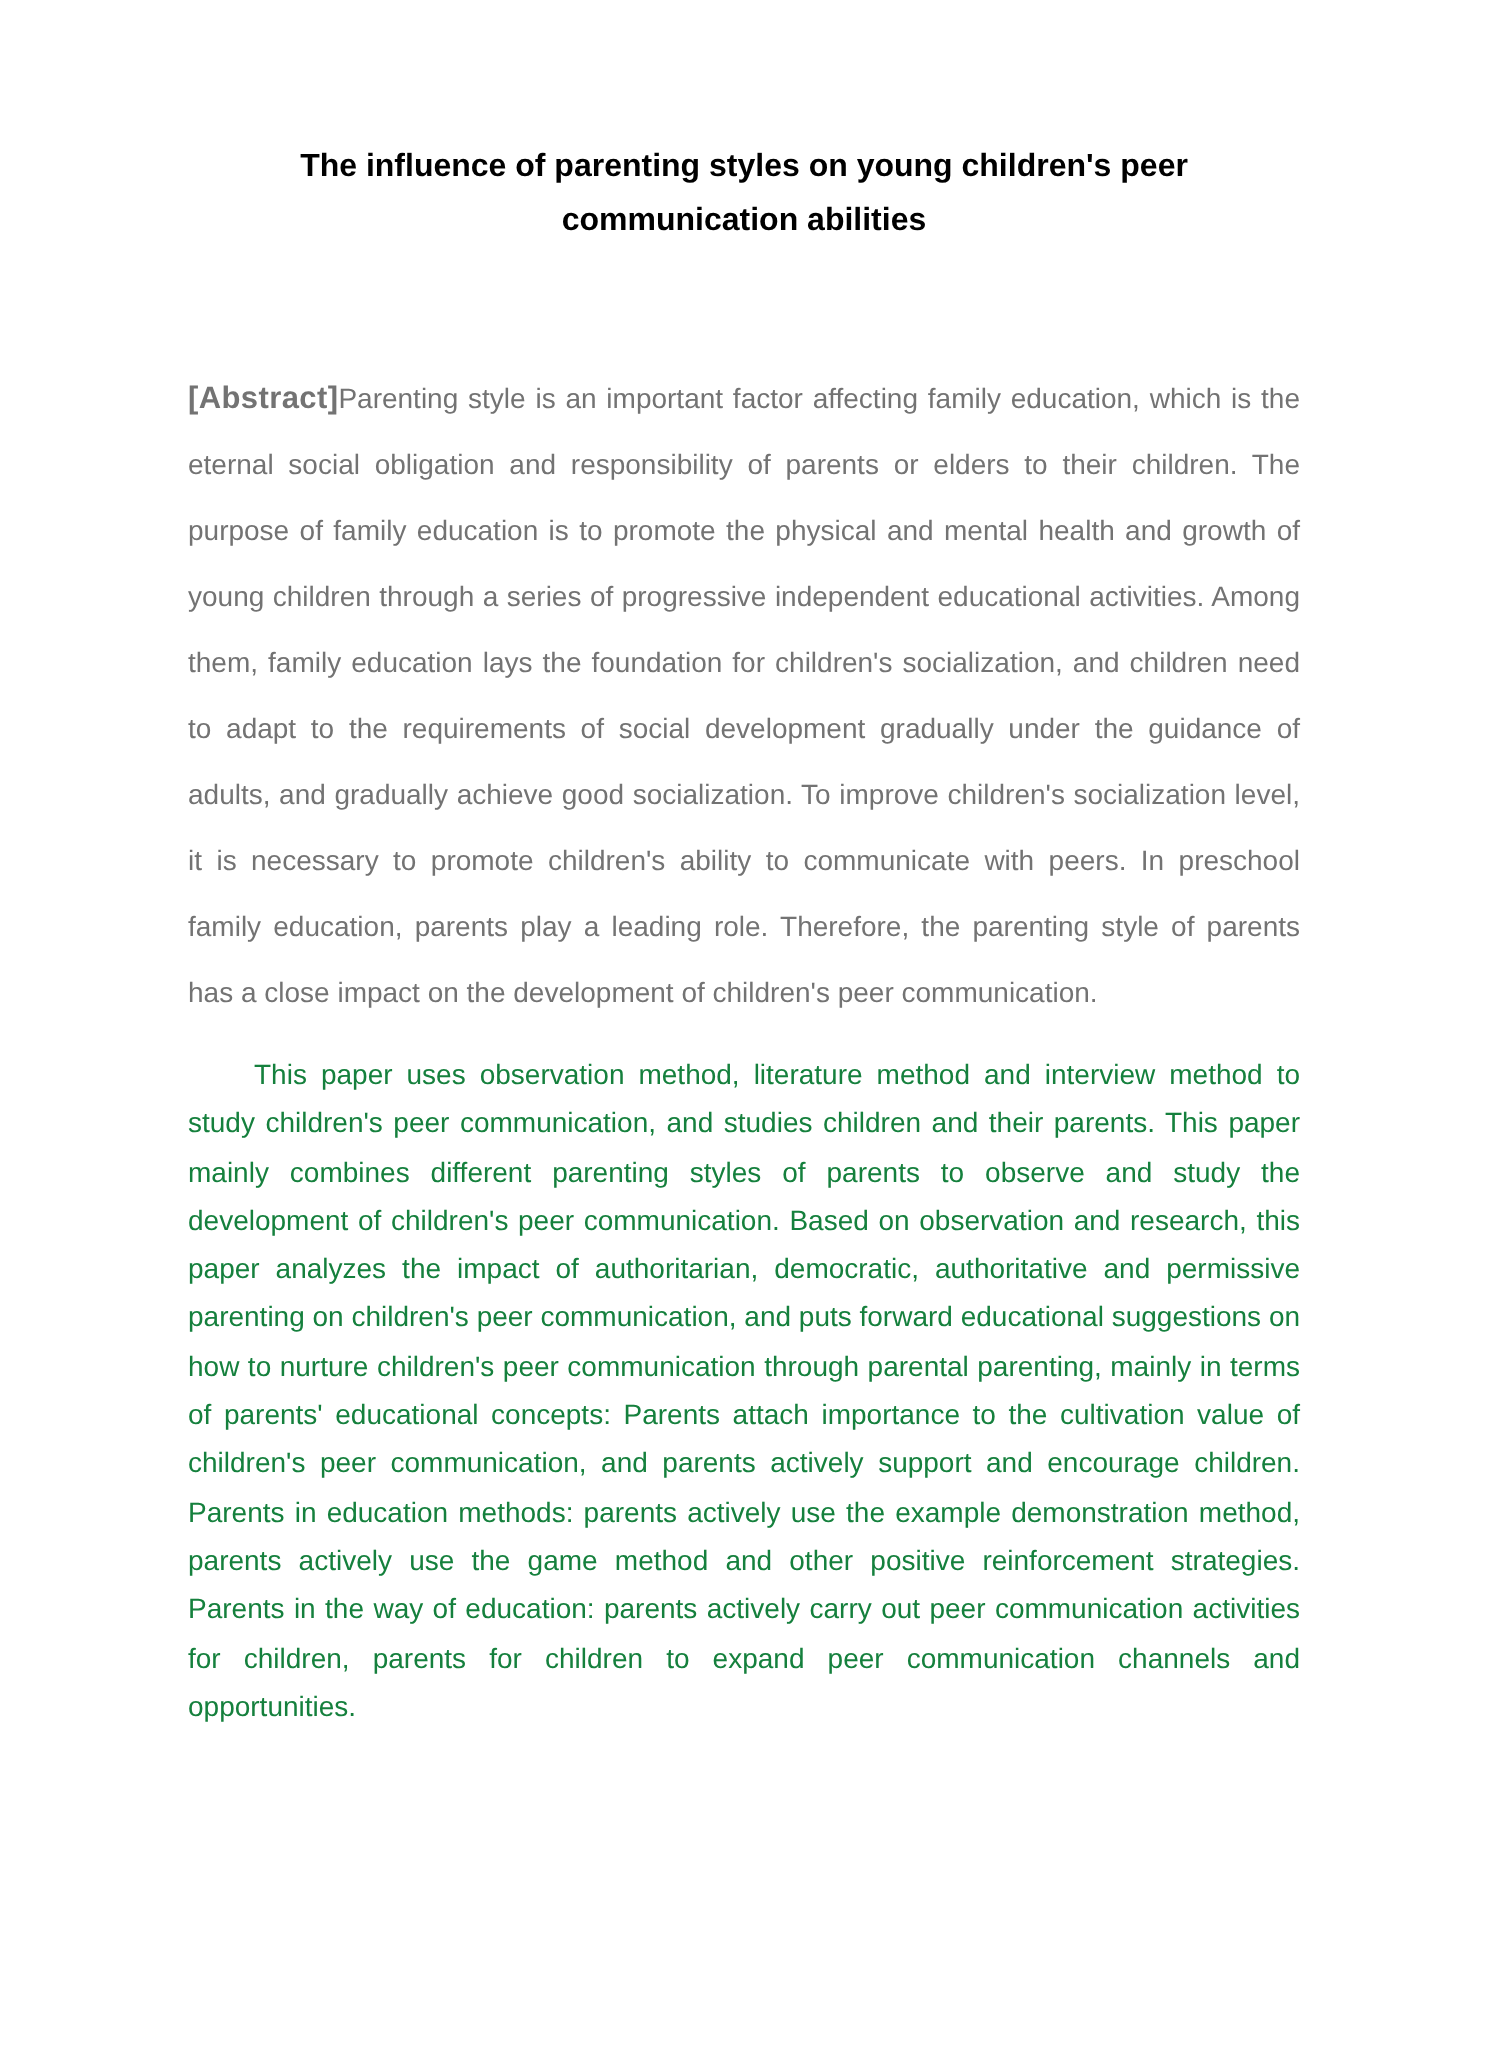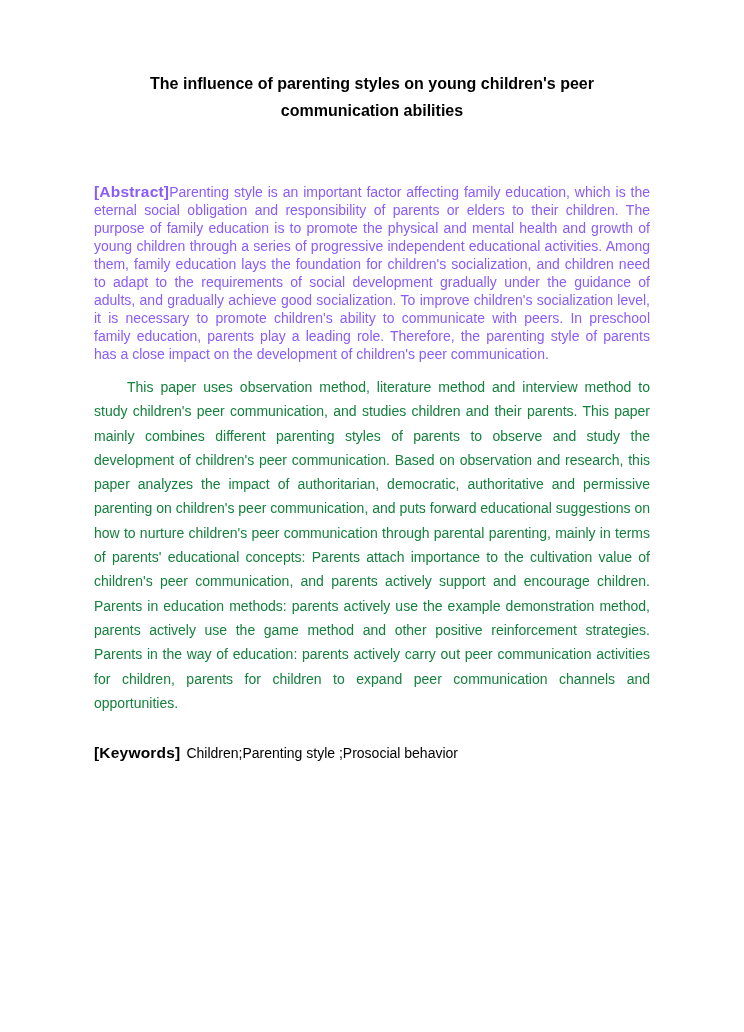--- a/index.html
+++ b/index.html
@@ -26,23 +26,23 @@
     margin: 0 auto;
     font-size: 16px;
     font-weight: bold;
     line-height: 27px;
     text-align: center;
     color: #000000;
   }
   .abstract-para {
     margin: 59px 0 12px 0;
     font-size: 14px;
-    line-height: 18px;
+    line-height: 33px;
     text-align: justify;
-    color: #8b5cf6;
+    color: #737373;
   }
   .inline-label {
     font-weight: bold;
     font-size: 15.5px;
     letter-spacing: 0.2px;
   }
   .body-para {
     margin: 3px 0 0 0;
     font-size: 14px;
     line-height: 24.3px;
@@ -65,15 +65,14 @@
 <body>
 
 <div class="page">
 
   <h1 class="paper-title">The influence of parenting styles on young children's peer communication abilities</h1>
 
   <p class="abstract-para"><span class="inline-label">[Abstract]</span><span>Parenting style is an important factor affecting family education, which is the eternal social obligation and responsibility of parents or elders to their children. The purpose of family education is to promote the physical and mental health and growth of young children through a series of progressive independent educational activities. Among them, family education lays the foundation for children's socialization, and children need to adapt to the requirements of social development gradually under the guidance of adults, and gradually achieve good socialization. To improve children's socialization level, it is necessary to promote children's ability to communicate with peers. In preschool family education, parents play a leading role. Therefore, the parenting style of parents has a close impact on the development of children's peer communication.</span></p>
 
   <p class="body-para">This paper uses observation method, literature method and interview method to study children's peer communication, and studies children and their parents. This paper mainly combines different parenting styles of parents to observe and study the development of children's peer communication. Based on observation and research, this paper analyzes the impact of authoritarian, democratic, authoritative and permissive parenting on children's peer communication, and puts forward educational suggestions on how to nurture children's peer communication through parental parenting, mainly in terms of parents' educational concepts: Parents attach importance to the cultivation value of children's peer communication, and parents actively support and encourage children. Parents in education methods: parents actively use the example demonstration method, parents actively use the game method and other positive reinforcement strategies. Parents in the way of education: parents actively carry out peer communication activities for children, parents for children to expand peer communication channels and opportunities.</p>
 
-  <p class="keywords-line"><span class="inline-label">[Keywords]</span><span>Children;Parenting style ;Prosocial behavior</span></p>
 
 </div>
 
 </body></html>

